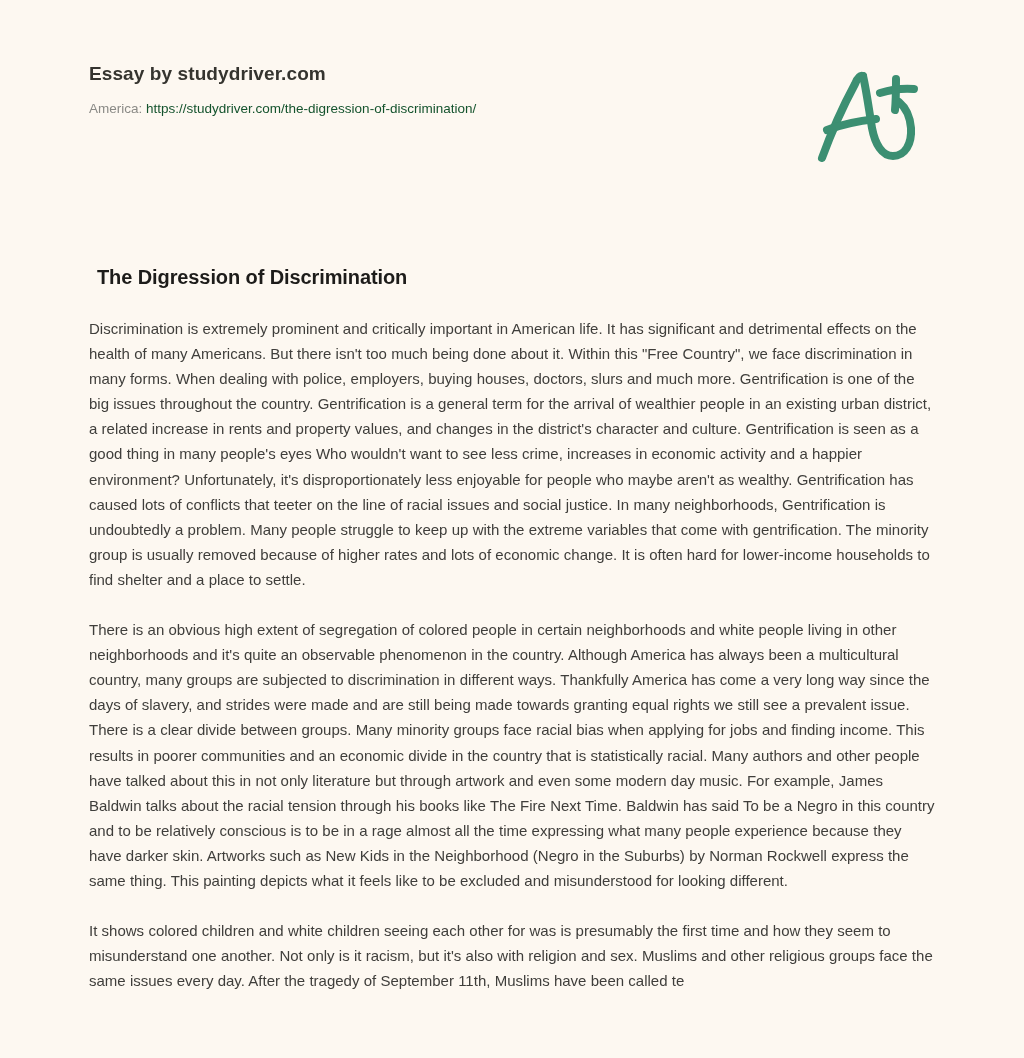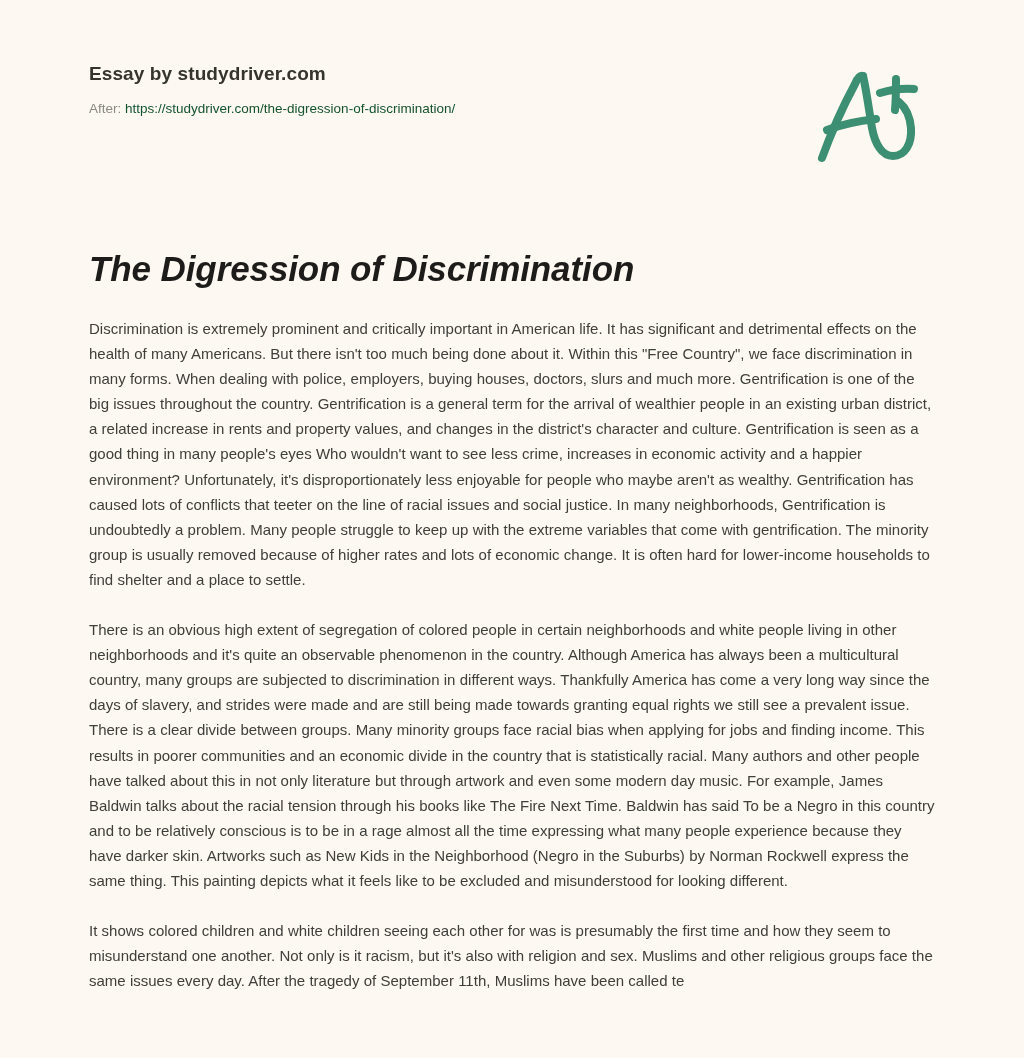--- a/index.html
+++ b/index.html
@@ -70,27 +70,26 @@
     width: 124px;
     height: 100px;
   }
 
   
   .doc-title {
     position: absolute;
     left: 89px;
     top: 252px;
     width: 860px;
-    margin: 0;
-    font-size: 35px;
+    margin: 8px;
+    font-size: 20px;
     font-weight: bold;
     color: #1d1c1a;
     line-height: 34px;
     letter-spacing: -0.1px;
-    font-style: italic;
   }
 
   
   .doc-body {
     position: absolute;
     left: 89px;
     top: 316px;
     width: 847px;
     height: 742px;
     overflow: hidden;
@@ -109,21 +108,21 @@
   }
 </style>
 </head>
 <body>
 
 <div class="page">
 
   <div class="doc-header">
     <div class="essay-by">Essay by studydriver.com</div>
     <div class="source-line">
-      <span class="source-label">After:</span>
+      <span class="source-label">America:</span>
       <a class="source-url" href="#">https://studydriver.com/the-digression-of-discrimination/</a>
     </div>
   </div>
 
   <div class="brand-logo">
     <svg viewBox="0 0 124 100" xmlns="http://www.w3.org/2000/svg">
       <g fill="none" stroke="#3c8f72" stroke-linecap="round" stroke-linejoin="round">
 
         <path d="M16 92 C 24 70, 36 42, 49 18 C 51 13, 54 9, 57 10" stroke-width="8"></path>
 

